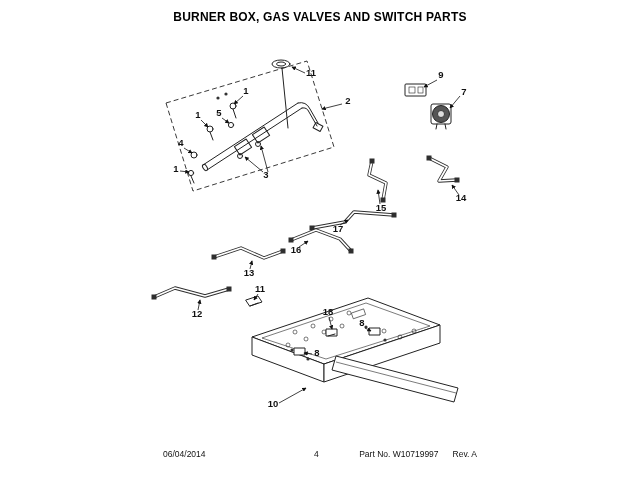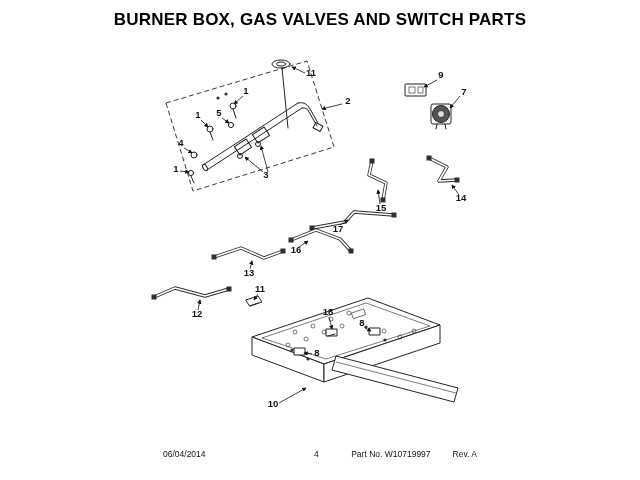--- a/index.html
+++ b/index.html
@@ -3,40 +3,40 @@
 <meta charset="utf-8">
 <style>
   html,body{margin:0;padding:0;}
   body{
     width:640px;height:480px;position:relative;overflow:hidden;
     background:#ffffff;color:#000;
     font-family:"Liberation Sans",sans-serif;
   }
   .page-title{
     position:absolute;top:10px;left:0;width:640px;
-    text-align:center;font-size:17px;font-weight:bold;letter-spacing:.2px;
+    text-align:center;font-size:12px;font-weight:bold;letter-spacing:.2px;
     margin:0;
   }
   svg.diagram{position:absolute;left:0;top:0;}
   
   .thin{stroke:#222;stroke-width:1;fill:none;stroke-linejoin:round;stroke-linecap:round;}
   .hair{stroke:#222;stroke-width:.6;fill:none;}
   .face{fill:#ffffff;stroke:#222;stroke-width:1;stroke-linejoin:round;}
   .tube-o{fill:none;stroke:#2e2e2e;stroke-width:3.4;stroke-linecap:round;stroke-linejoin:round;}
   .tube-i{fill:none;stroke:#ffffff;stroke-width:1.7;stroke-linecap:round;stroke-linejoin:round;}
   .nut{fill:#2e2e2e;}
   .dot{fill:#333;}
   .callout{font-family:"Liberation Sans",sans-serif;font-size:9.5px;font-weight:bold;fill:#111;}
   .leader{stroke:#111;stroke-width:.8;fill:none;marker-end:url(#arrowhead);}
   .dashed{fill:none;stroke:#222;stroke-width:.9;stroke-dasharray:5,3;}
   
   .footer{position:absolute;top:449px;left:0;width:640px;font-size:8.5px;color:#111;}
   .footer .date{position:absolute;left:163px;}
   .footer .pageno{position:absolute;left:314px;}
-  .footer .partinfo{position:absolute;right:163px;display:flex;gap:22px;}
+  .footer .partinfo{position:absolute;right:163px;display:flex;gap:14px;}
 </style>
 </head>
 <body>
 
 <h1 class="page-title">BURNER BOX, GAS VALVES AND SWITCH PARTS</h1>
 
 <svg class="diagram" width="640" height="480" viewBox="0 0 640 480">
   <defs>
     <marker id="arrowhead" viewBox="0 0 10 10" refX="8.5" refY="5" markerWidth="5.5" markerHeight="5.5" orient="auto-start-reverse">
       <path d="M0,0 L10,5 L0,10 Z" fill="#111"></path>

